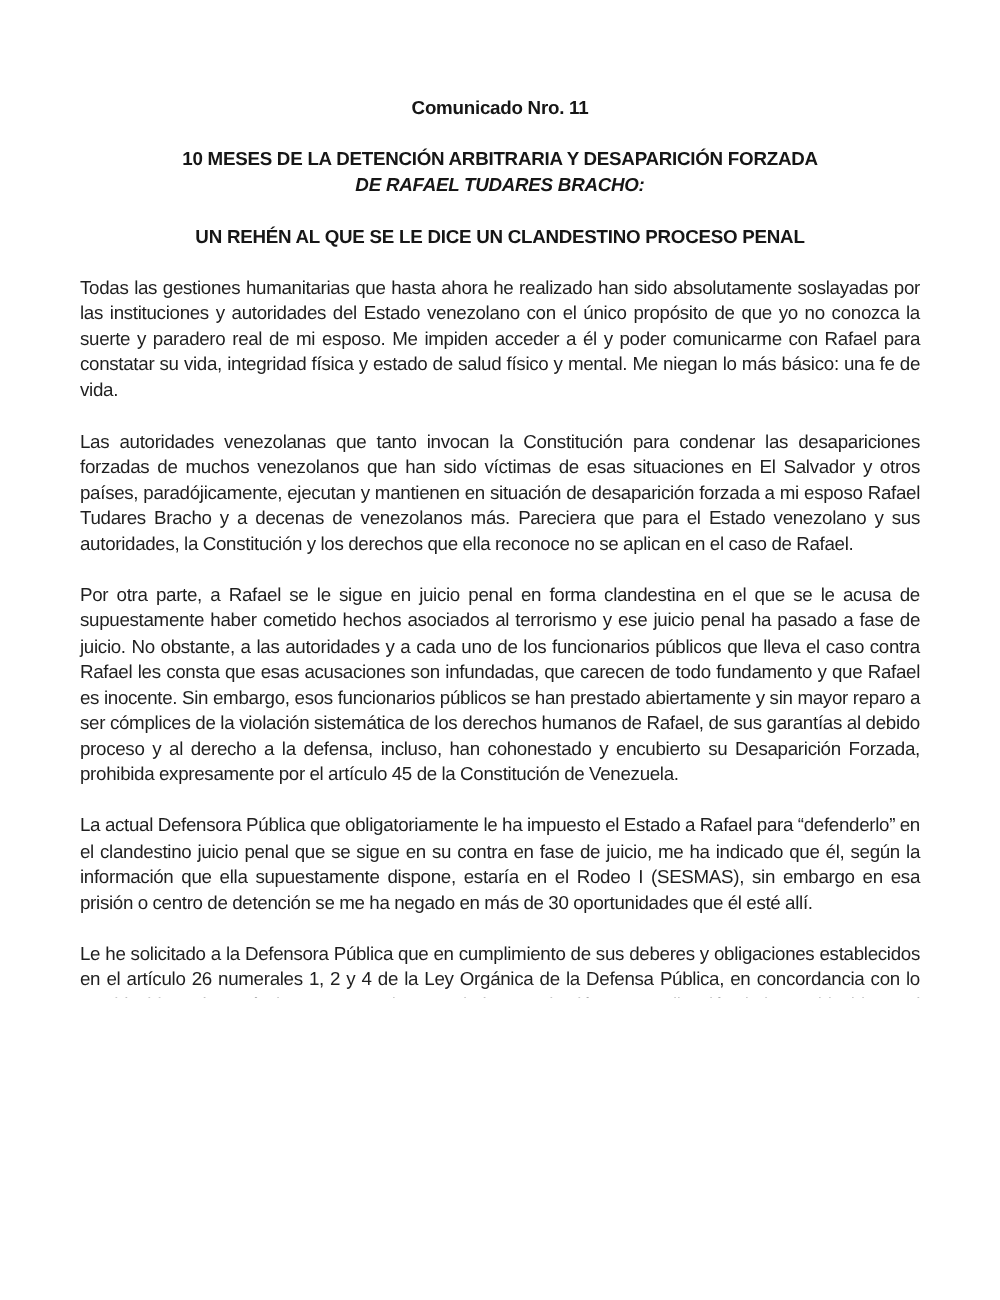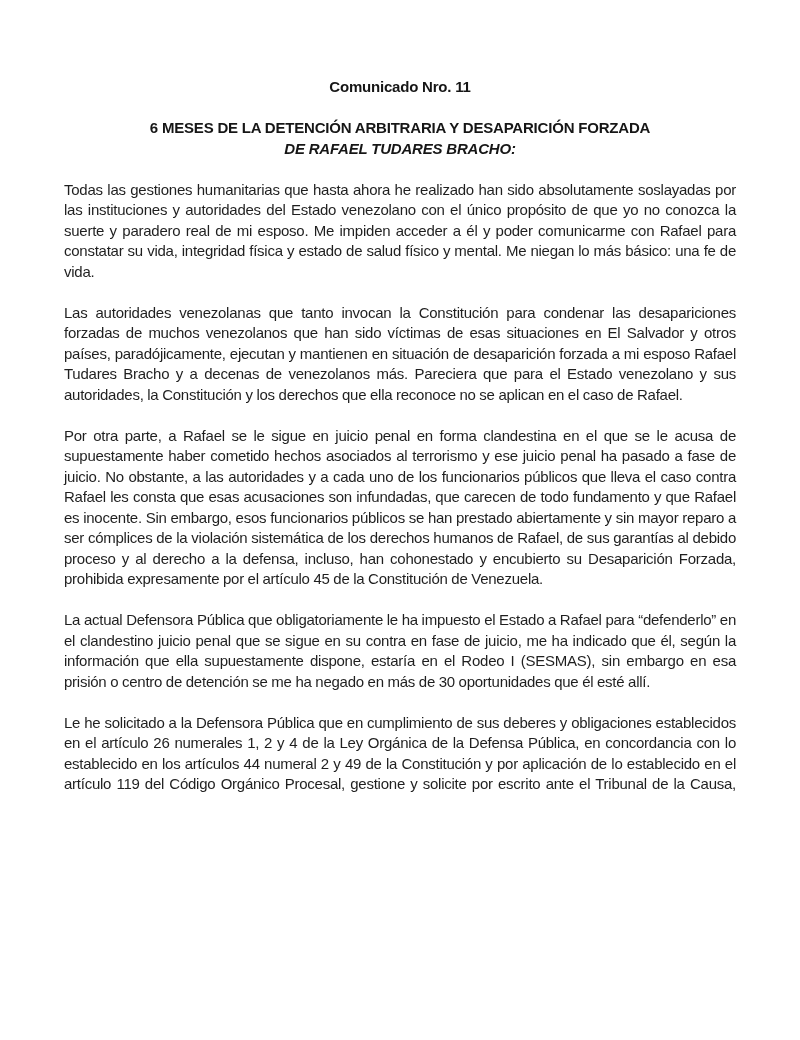--- a/index.html
+++ b/index.html
@@ -53,24 +53,25 @@
     margin-bottom: 16px;
   }
 </style>
 </head>
 <body>
 
 <div class="page">
 
   <h1 class="doc-title">Comunicado Nro. 11</h1>
 
-  <h2 class="doc-heading doc-heading-1">6 MESES DE LA DETENCIÓN ARBITRARIA Y DESAPARICIÓN FORZADA</h2>
+  <h2 class="doc-heading doc-heading-1">10 MESES DE LA DETENCIÓN ARBITRARIA Y DESAPARICIÓN FORZADA</h2>
 
   <h2 class="doc-heading doc-heading-2">DE RAFAEL TUDARES BRACHO:</h2>
 
+  <h2 class="doc-subheading">UN REHÉN AL QUE SE LE DICE UN CLANDESTINO PROCESO PENAL</h2>
 
 
 
   <p class="doc-paragraph">Todas las gestiones humanitarias que hasta ahora he realizado han sido absolutamente soslayadas por las instituciones y autoridades del Estado venezolano con el único propósito de que yo no conozca la suerte y paradero real de mi esposo. Me impiden acceder a él y poder comunicarme con Rafael para constatar su vida, integridad física y estado de salud físico y mental. Me niegan lo más básico: una fe de vida.</p>
 
   <p class="doc-paragraph">Las autoridades venezolanas que tanto invocan la Constitución para condenar las desapariciones forzadas de muchos venezolanos que han sido víctimas de esas situaciones en El Salvador y otros países, paradójicamente, ejecutan y mantienen en situación de desaparición forzada a mi esposo Rafael Tudares Bracho y a decenas de venezolanos más. Pareciera que para el Estado venezolano y sus autoridades, la Constitución y los derechos que ella reconoce no se aplican en el caso de Rafael.</p>
 
   <p class="doc-paragraph">Por otra parte, a Rafael se le sigue en juicio penal en forma clandestina en el que se le acusa de supuestamente haber cometido hechos asociados al terrorismo y ese juicio penal ha pasado a fase de juicio. No obstante, a las autoridades y a cada uno de los funcionarios públicos que lleva el caso contra Rafael les consta que esas acusaciones son infundadas, que carecen de todo fundamento y que Rafael es inocente. Sin embargo, esos funcionarios públicos se han prestado abiertamente y sin mayor reparo a ser cómplices de la violación sistemática de los derechos humanos de Rafael, de sus garantías al debido proceso y al derecho a la defensa, incluso, han cohonestado y encubierto su Desaparición Forzada, prohibida expresamente por el artículo 45 de la Constitución de Venezuela.</p>
 
   <p class="doc-paragraph">La actual Defensora Pública que obligatoriamente le ha impuesto el Estado a Rafael para “defenderlo” en el clandestino juicio penal que se sigue en su contra en fase de juicio, me ha indicado que él, según la información que ella supuestamente dispone, estaría en el Rodeo I (SESMAS), sin embargo en esa prisión o centro de detención se me ha negado en más de 30 oportunidades que él esté allí.</p>

